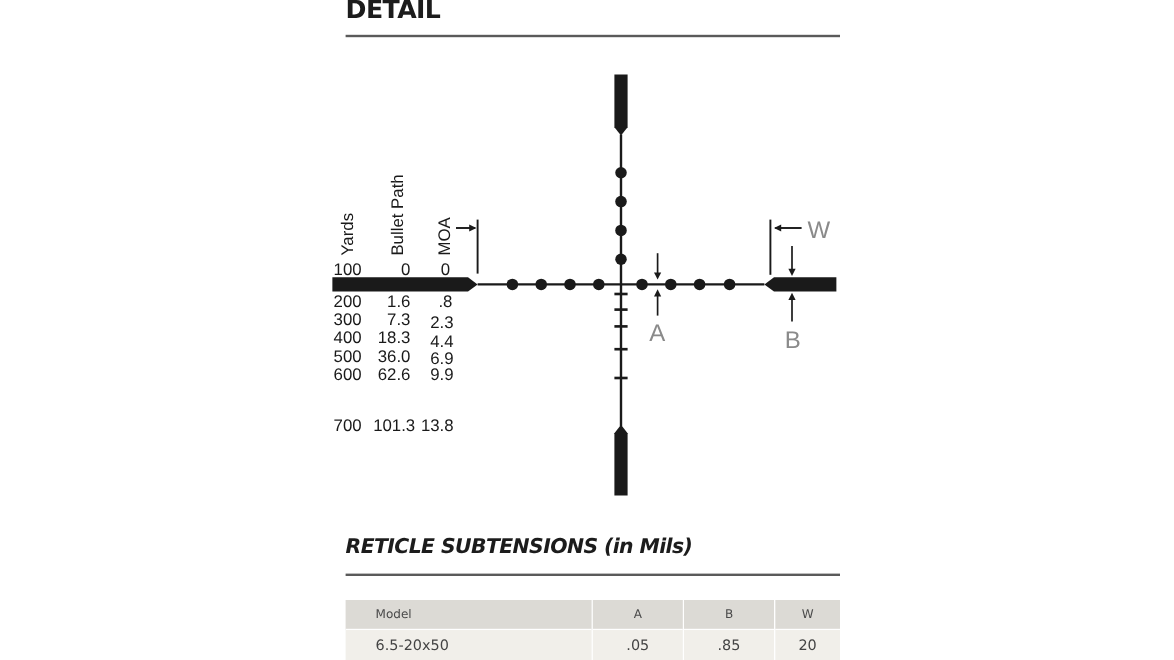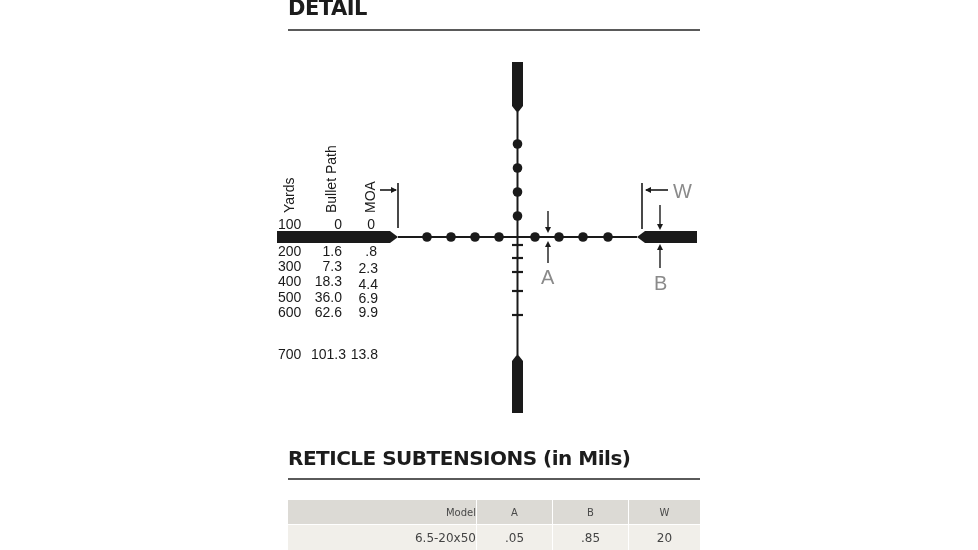--- a/index.html
+++ b/index.html
@@ -1,32 +1,32 @@
 <!DOCTYPE html>
 <html><head>
 <meta charset="utf-8">
 <style>
   html, body { margin: 0; padding: 0; background: #ffffff; }
   body { width: 978px; height: 550px; position: relative; overflow: hidden;
          font-family: "Liberation Sans", sans-serif; color: #1a1a1a; }
   .section-title { position: absolute; left: 288px; font-family: "DejaVu Sans", sans-serif;
                    font-weight: bold; color: #1c1c1c; letter-spacing: -0.5px; margin: 0; }
   #detail-title { top: -4px; font-size: 21px; }
-  #subt-title { top: 446px; font-size: 20px; }
+  #subt-title { top: 446px; font-size: 17px; font-style: italic; }
   .rule { position: absolute; left: 288px; width: 412px; height: 2px; background: #5a5a5a; }
   #rule1 { top: 29px; }
   #rule2 { top: 478px; }
   #reticle { position: absolute; left: 0; top: 0; }
   .tbl { position: absolute; left: 288px; top: 500px; width: 412px; border-collapse: collapse;
          font-family: "DejaVu Sans", sans-serif; }
   .tbl th { background: #dcdad5; font-weight: normal; font-size: 10px; color: #4a4a4a;
             height: 24px; padding: 0; }
   .tbl td { background: #f1efea; font-size: 12px; color: #444; height: 25px; padding: 0;
             border-top: 1px solid #ffffff; }
-  .tbl .c-model { text-align: right; padding-left: 8px; width: 180px; }
+  .tbl .c-model { text-align: left; padding-left: 25px; width: 180px; }
   .tbl .c-a { text-align: center; width: 75px; }
   .tbl .c-b { text-align: center; width: 75px; border-left: 1px solid #ffffff; }
   .tbl .c-w { text-align: center; border-left: 1px solid #ffffff; }
   .tbl th.c-a, .tbl td.c-a { border-left: 1px solid #ffffff; }
   .lbl { font-family: "Liberation Sans", sans-serif; }
 </style>
 </head>
 <body>
 
 <h1 class="section-title" id="detail-title">DETAIL</h1>

